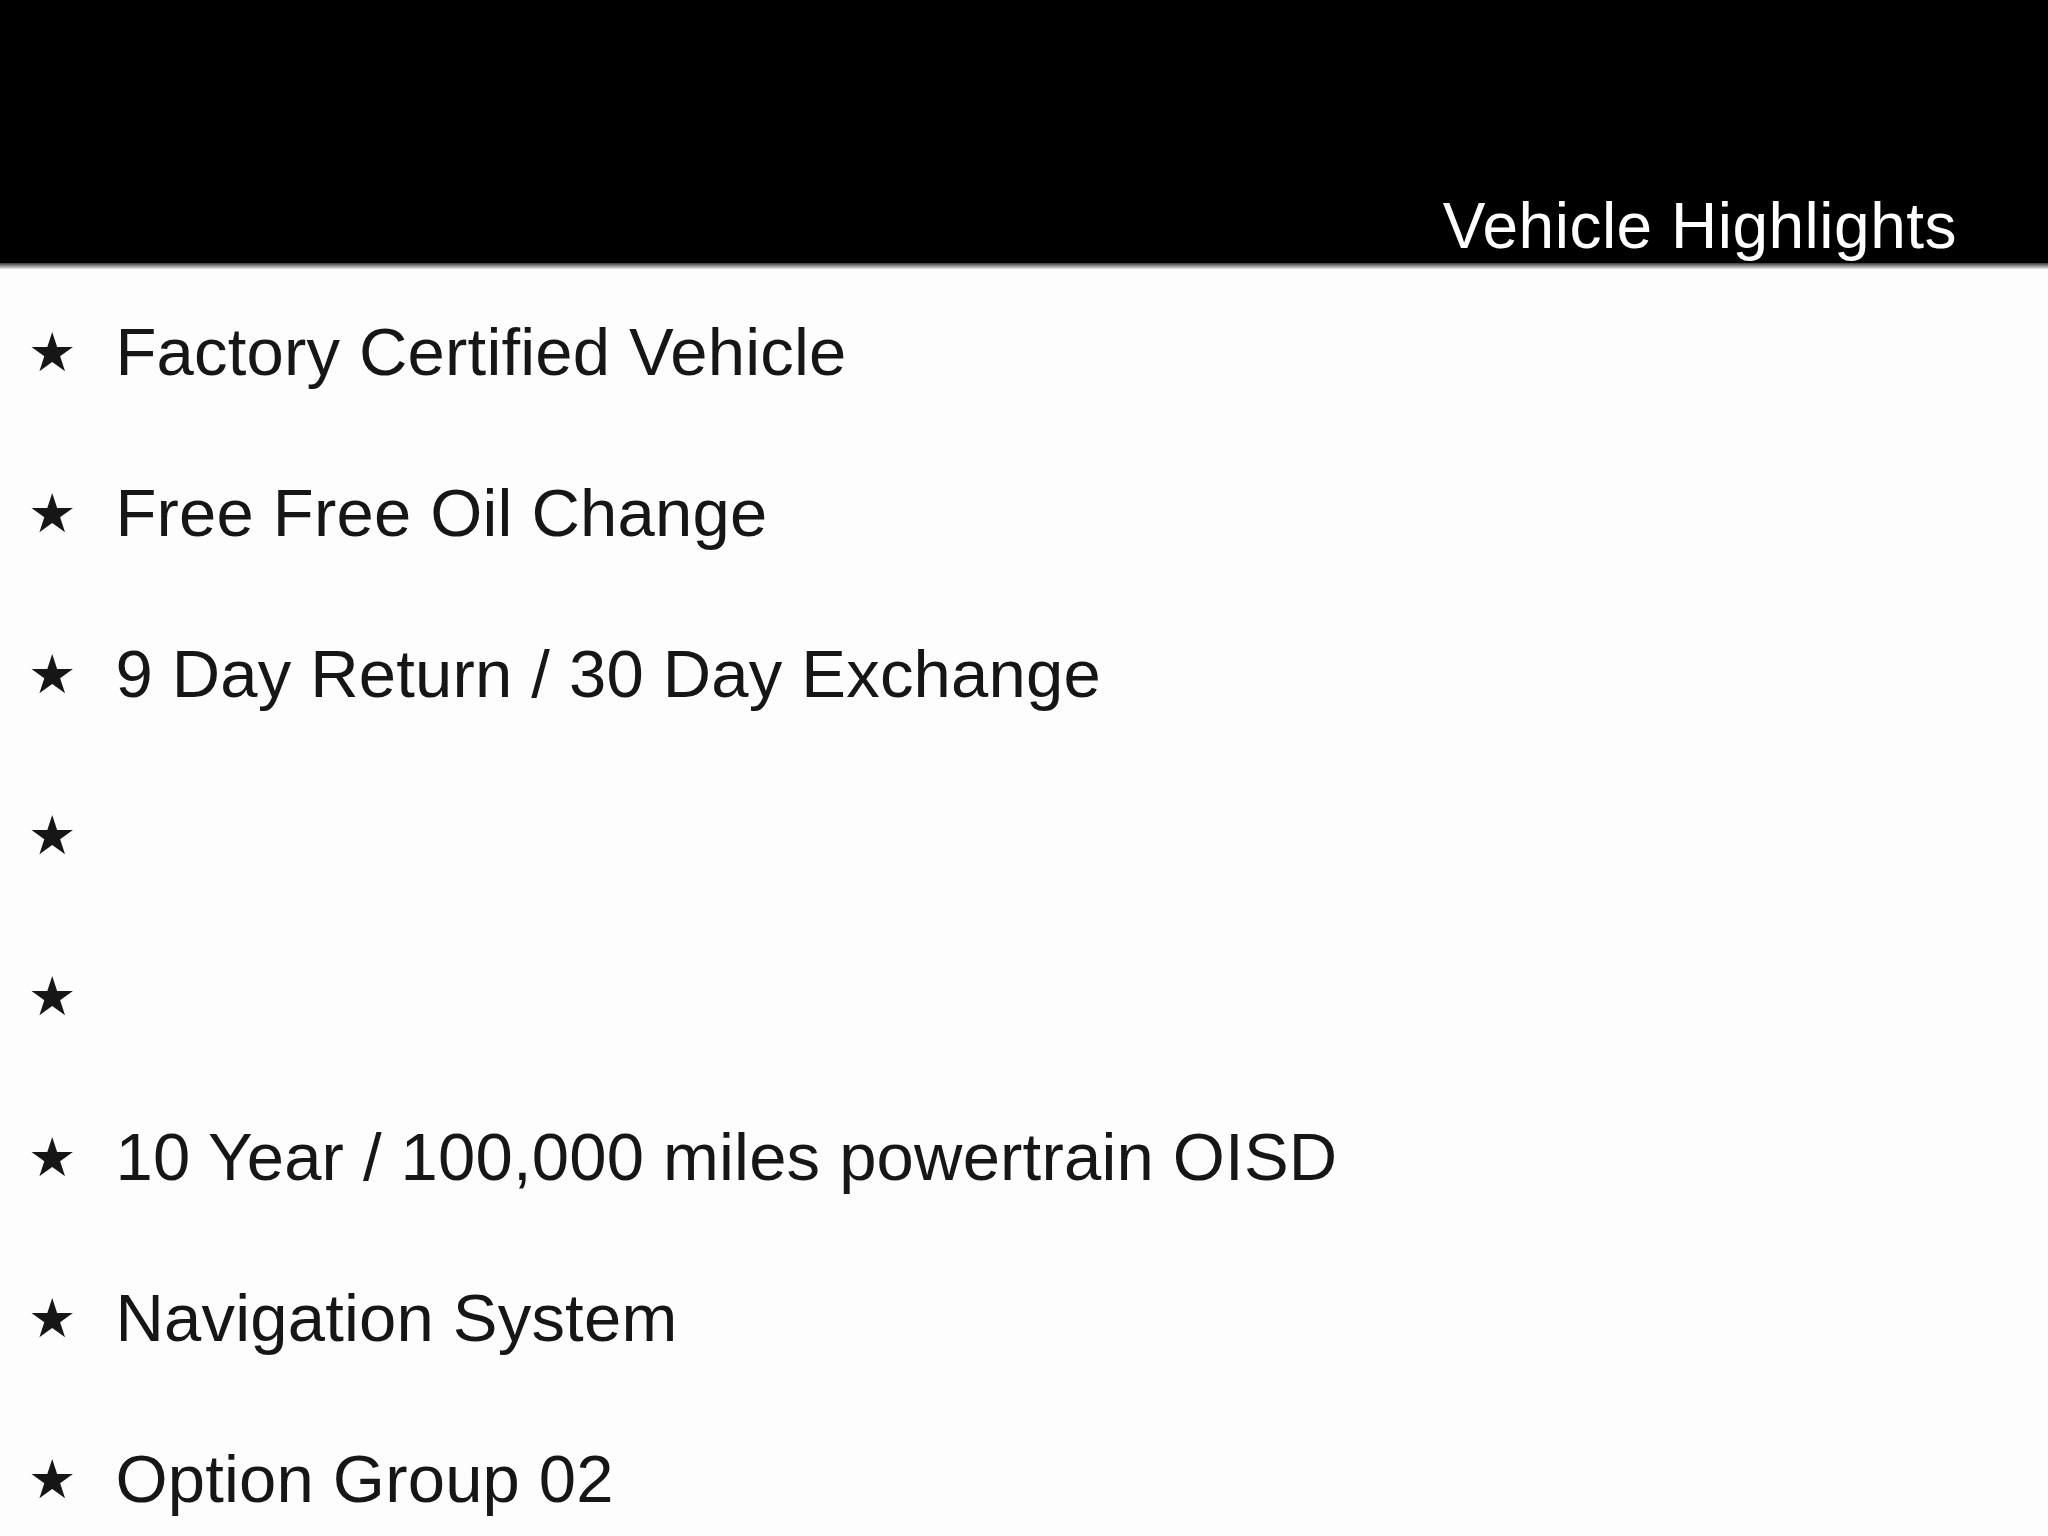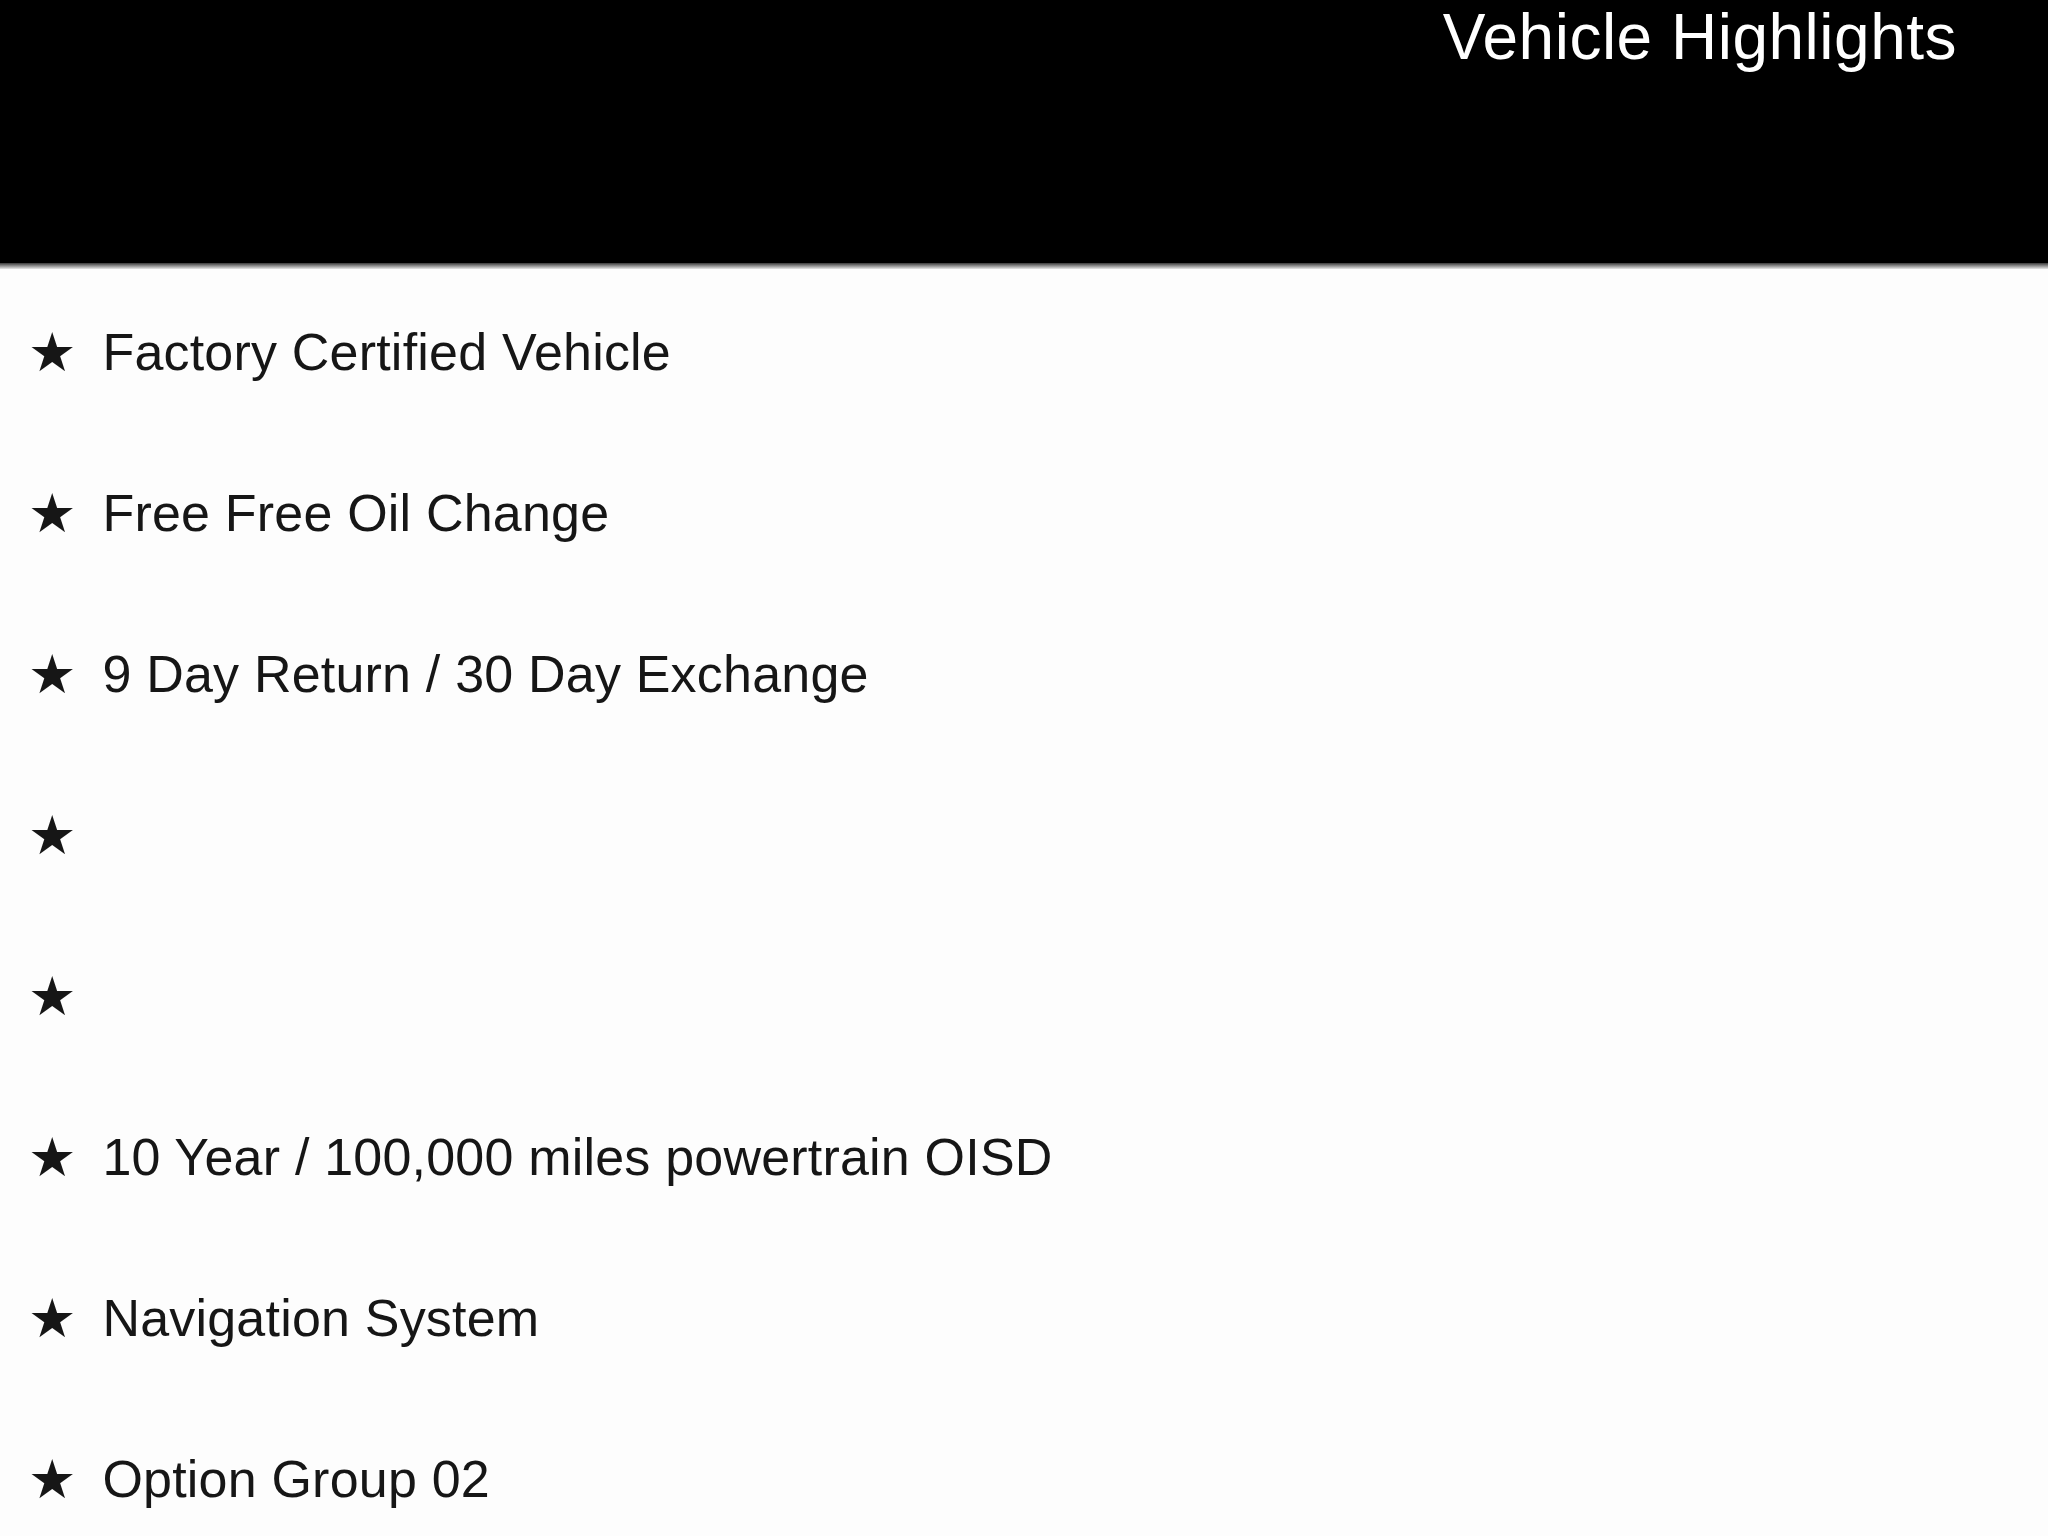--- a/index.html
+++ b/index.html
@@ -14,21 +14,21 @@
     width:2048px; height:1536px;
     background:var(--body-bg);
     font-family:"Liberation Sans", sans-serif;
     overflow:hidden;
   }
   .header{
     width:100%;
     height:263px;
     background:var(--header-bg);
     display:flex;
-    align-items:flex-start;
+    align-items:flex-end;
     justify-content:flex-end;
     padding-right:91px;
   }
   .header-title{
     color:var(--header-text);
     font-size:64px;
     font-weight:400;
     letter-spacing:0.5px;
     white-space:nowrap;
   }
@@ -49,24 +49,25 @@
     white-space:nowrap;
   }
   .star{
     font-size:54px;
     color:var(--item-text);
     margin-right:26px;
     line-height:1;
     flex:0 0 auto;
   }
   .label{
-    font-size:52px;
+    font-size:67px;
     color:var(--item-text);
     font-weight:400;
     letter-spacing:0.2px;
+    margin-left:13px;
   }
 </style>
 </head>
 <body>
 
 <div class="header">
   <span class="header-title">Vehicle Highlights</span>
 </div>
 <div class="header-edge"></div>
 

